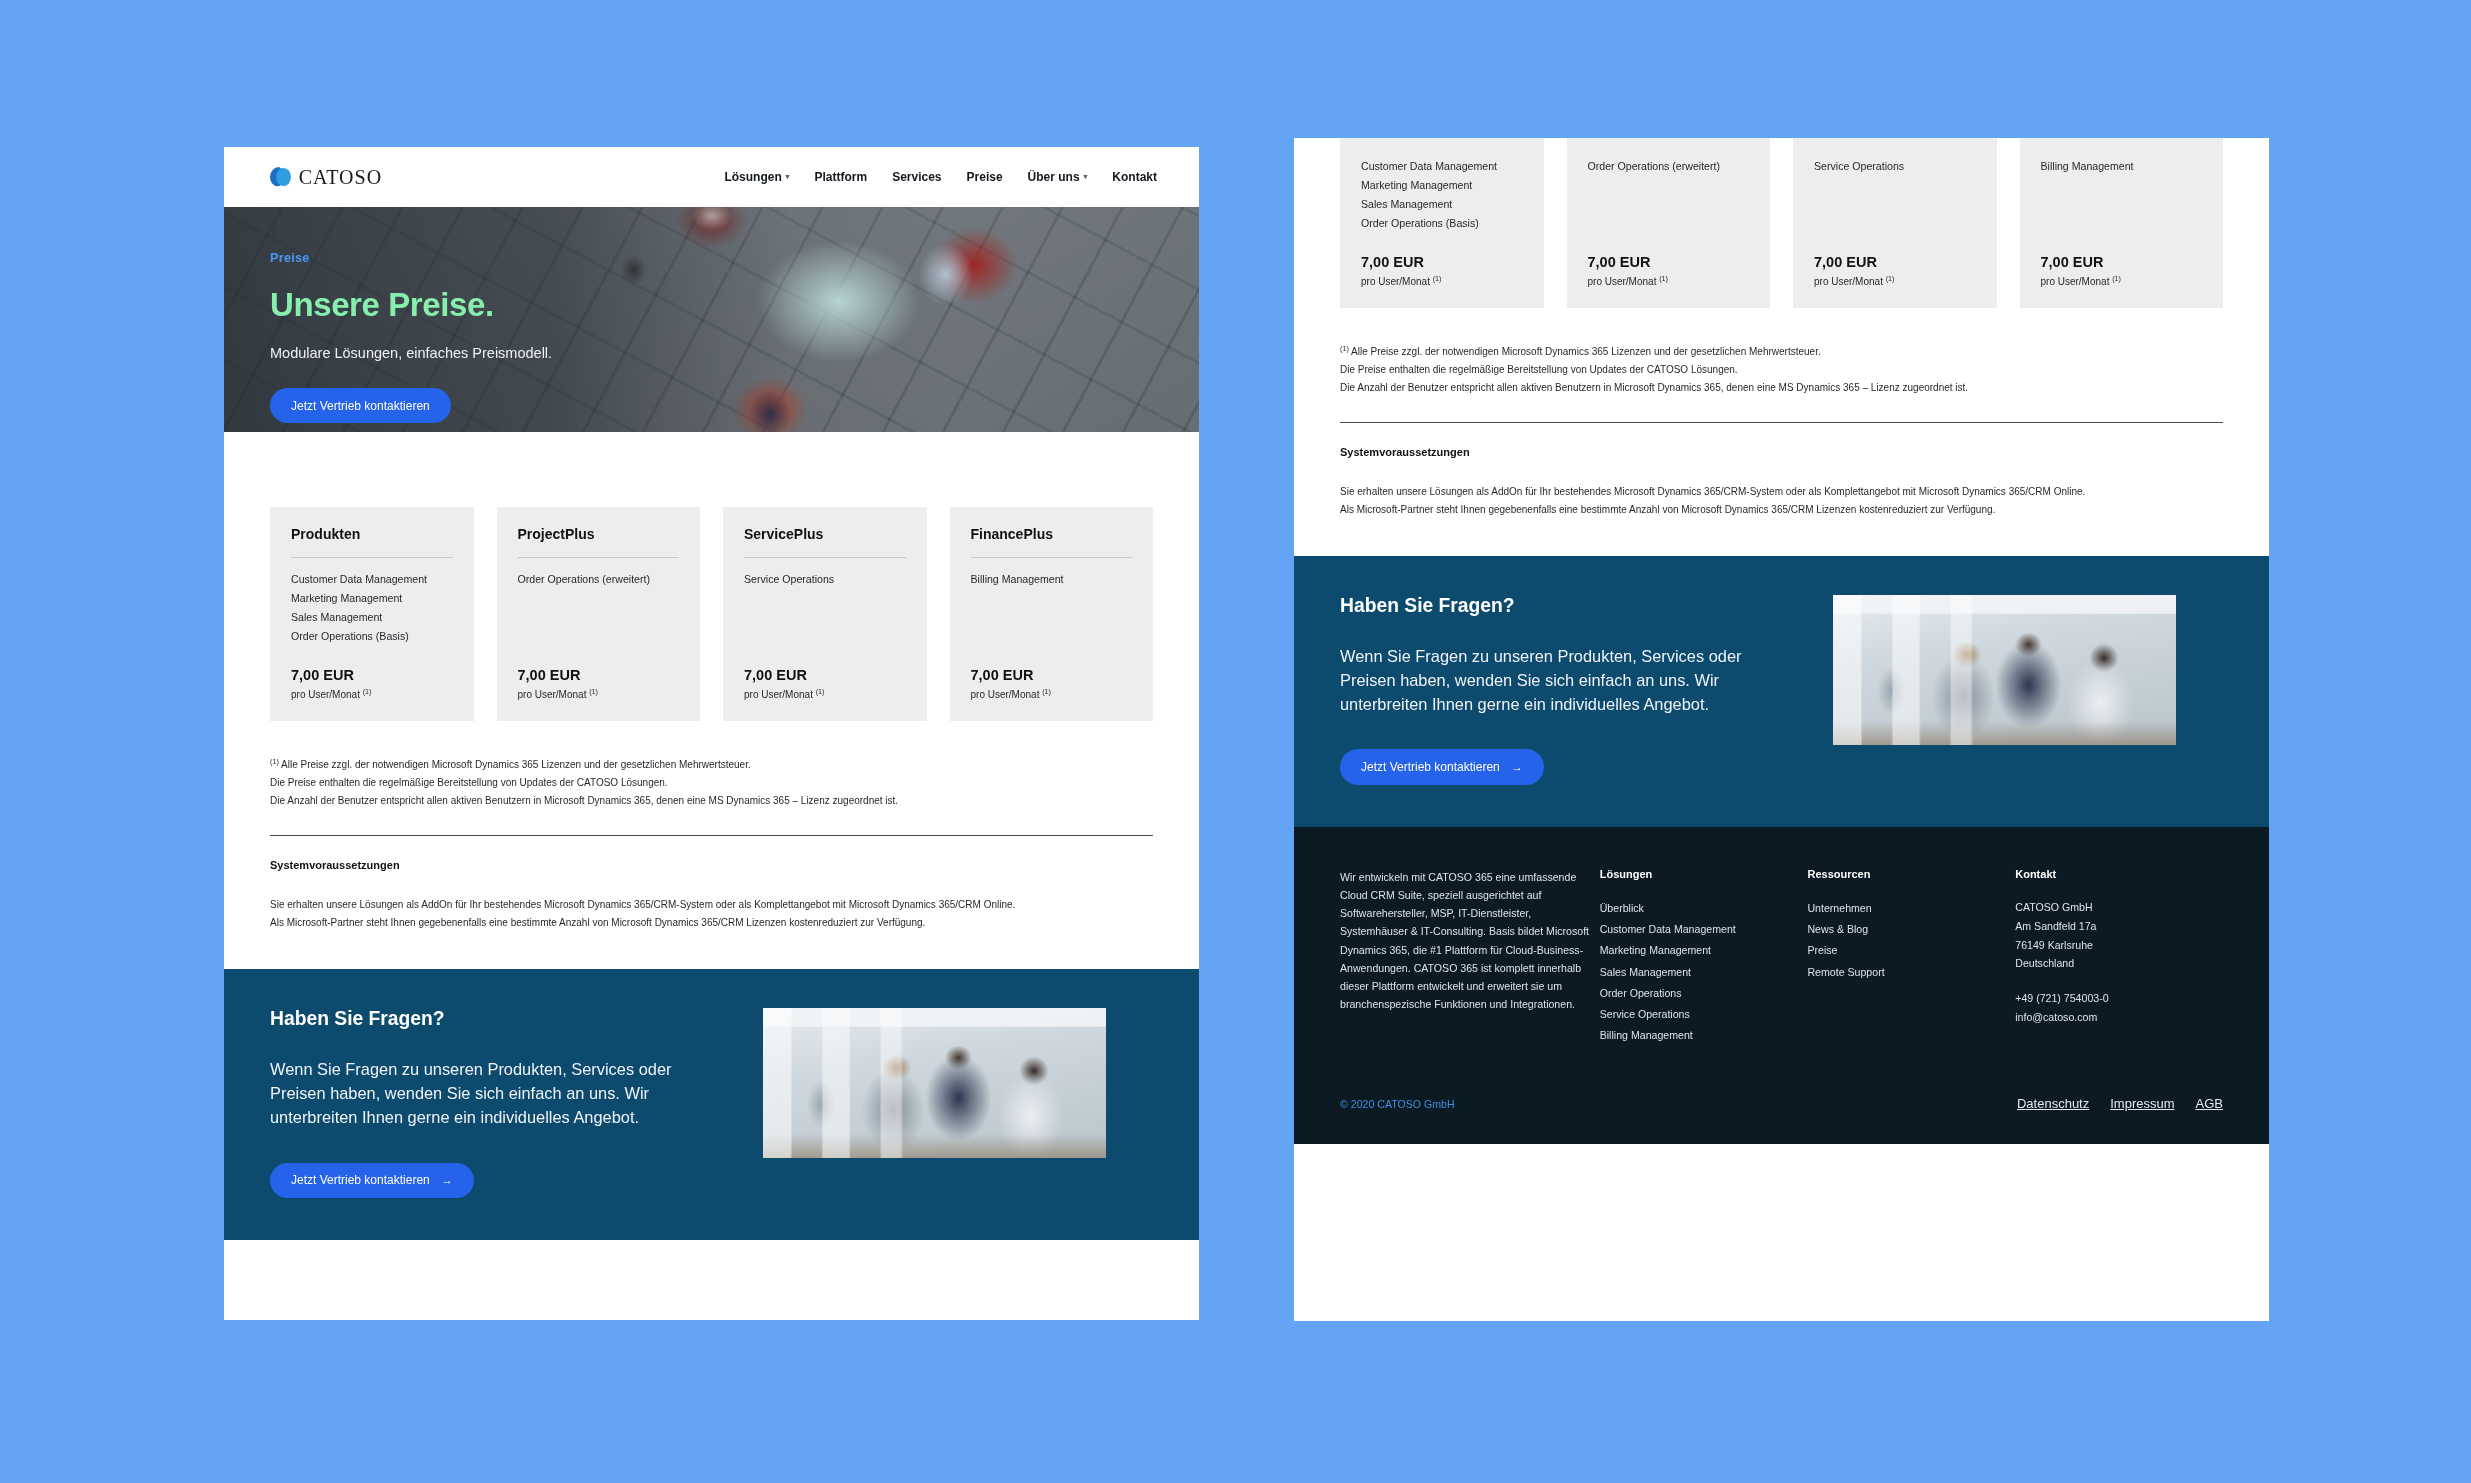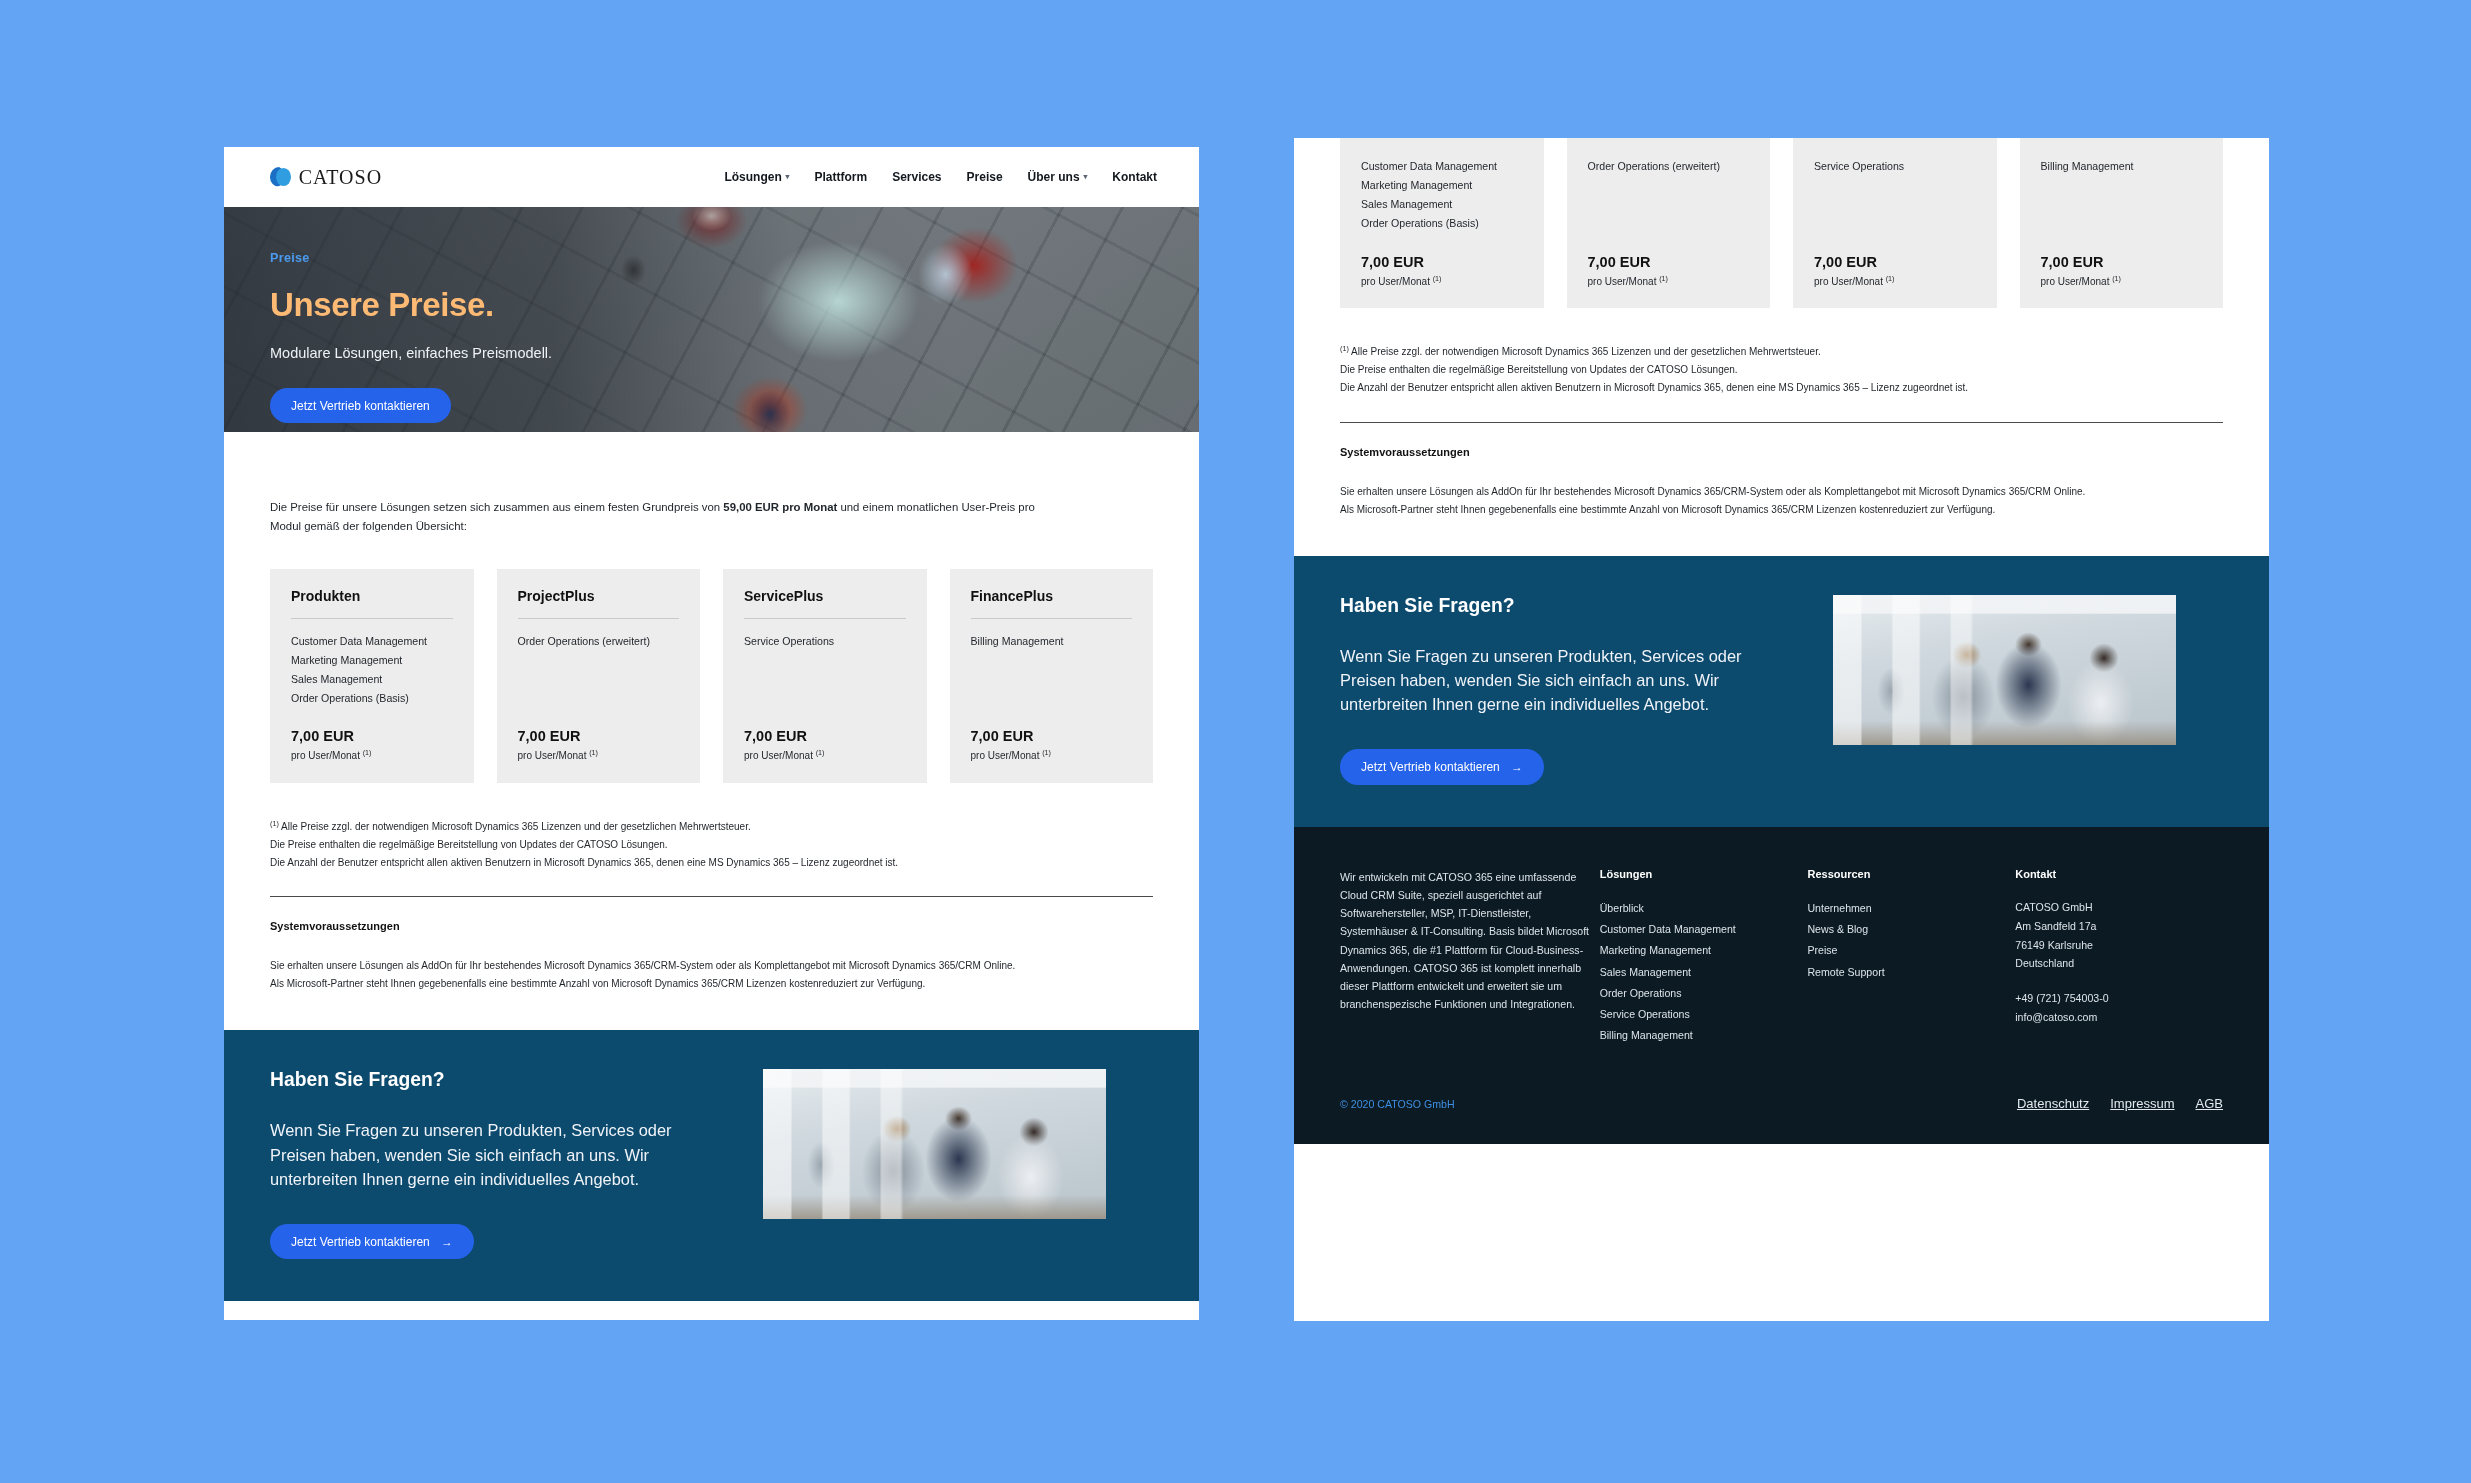--- a/index.html
+++ b/index.html
@@ -87,21 +87,21 @@
     position: absolute; inset: 0;
     background: linear-gradient(90deg, rgba(22,28,36,.72) 0%, rgba(22,28,36,.52) 34%, rgba(22,28,36,.08) 58%, rgba(22,28,36,0) 75%);
   }
   .hero-inner {
     position: absolute; left: 46px; top: 44px; z-index: 3;
   }
   .hero-eyebrow {
     color: #4a9bf0; font-size: 12.6px; font-weight: 700; letter-spacing: 0.3px;
   }
   .hero-title {
-    color: #fdba74; font-size: 33px; font-weight: 700; letter-spacing: -0.4px;
+    color: #86efac; font-size: 33px; font-weight: 700; letter-spacing: -0.4px;
     margin-top: 21px;
   }
   .hero-sub {
     color: #eef2f6; font-size: 14.5px; margin-top: 21px; font-weight: 400;
   }
   .btn-primary {
     display: inline-flex; align-items: center; gap: 11.6px;
     margin-top: 27px;
     background: #2563eb; color: #fff;
     font-size: 12px; font-weight: 400;
@@ -268,23 +268,20 @@
       <div class="hero-scrim"></div>
       <div class="hero-inner">
         <div class="hero-eyebrow">Preise</div>
         <div class="hero-title">Unsere Preise.</div>
         <div class="hero-sub">Modulare Lösungen, einfaches Preismodell.</div>
         <button class="btn-primary">Jetzt Vertrieb kontaktieren</button>
       </div>
     </div>
 
     <div class="section">
-      <p class="section-intro">
-        <span>Die Preise für unsere Lösungen setzen sich zusammen aus einem festen Grundpreis von </span><b>59,00 EUR pro Monat</b><span> und einem monatlichen User-Preis pro Modul gemäß der folgenden Übersicht:</span>
-      </p>
 
       <div class="cards">
         <div class="card">
           <div class="card-title">Produkten</div>
           <div class="card-rule"></div>
           <ul class="card-features">
             <li>Customer Data Management</li>
             <li>Marketing Management</li>
             <li>Sales Management</li>
             <li>Order Operations (Basis)</li>

